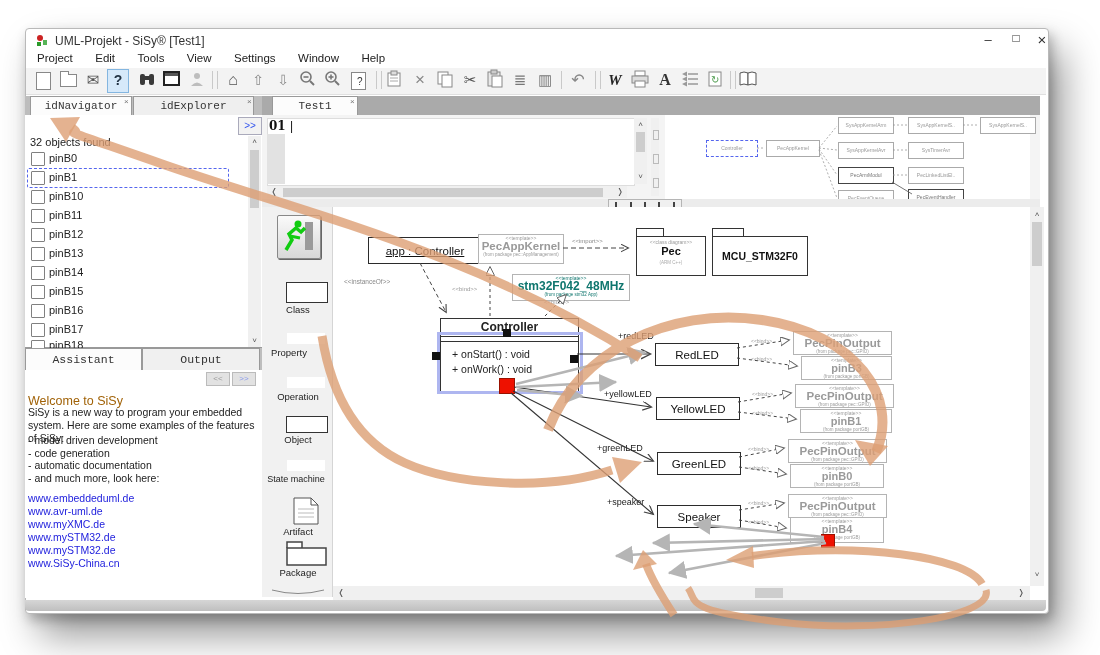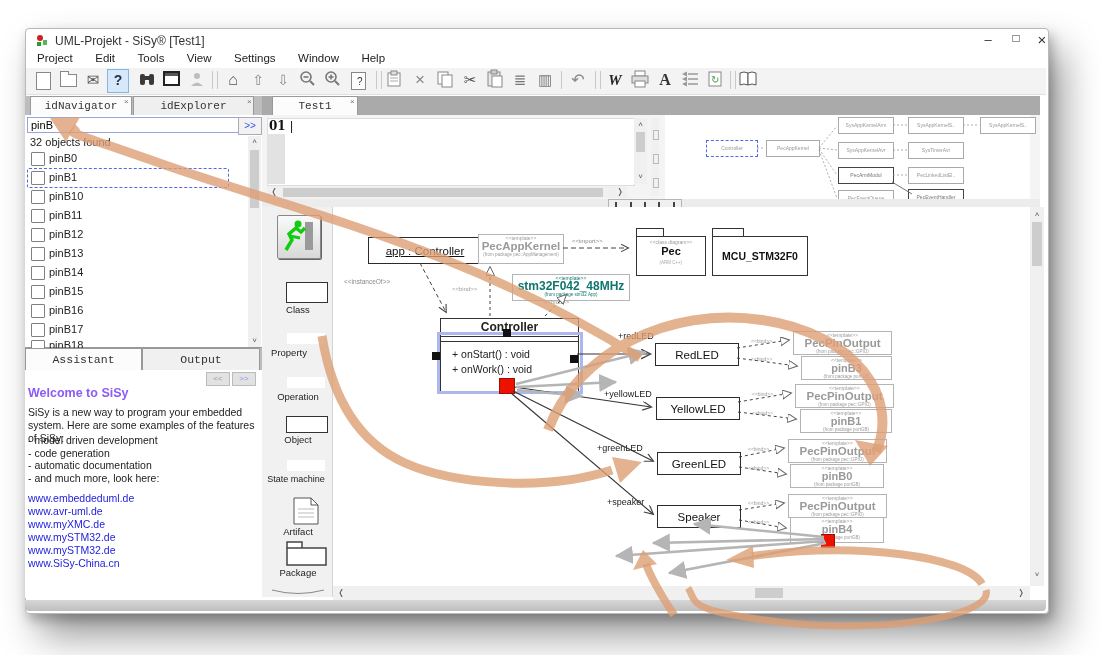--- a/index.html
+++ b/index.html
@@ -150,21 +150,20 @@
         </svg></span>
   </div>
 
   <div class="abs" style="left:25px;top:96px;width:237px;height:251px;border-bottom:1px solid #999;background:#fff;"></div>
   <div class="abs" style="left:25px;top:96px;width:237px;height:19px;background:#bdbdbd;"></div>
   <div class="tab active" style="left:30px;top:96px;width:100px;height:18px;line-height:18px;"><span>idNavigator</span></div>
   <div class="tabx" style="left:124px;top:97px;">×</div>
   <div class="tab" style="left:133px;top:96px;width:119px;height:18px;line-height:18px;background:#efefef;"><span>idExplorer</span></div>
   <div class="tabx" style="left:247px;top:97px;">×</div>
 
-  <input class="abs" style="left: 27px; top: 117px; width: 204px; height: 14px; border: 1px solid rgb(151, 164, 224); font-size: 11px; padding: 0px 3px; font-family: &quot;Liberation Sans&quot;, sans-serif;" value="pinB">
   <div class="abs" style="left:238px;top:117px;width:22px;height:16px;background:#f2f2f2;border:1px solid #aab;color:#3355ee;font-size:10px;text-align:center;line-height:16px;">&gt;&gt;</div>
   <div class="abs" style="left:30px;top:136px;font-size:11px;">32 objects found</div>
 
   <div class="abs">
     <div class="chk" style="left:31px;top:152px;"></div>
       <div class="li-label" style="left:49px;top:152px;">pinB0</div>
     <div class="abs" style="left:27px;top:168px;width:200px;height:18px;border:1px dashed #5566ee;border-radius:2px;"></div>
     <div class="chk" style="left:31px;top:171px;"></div>
       <div class="li-label" style="left:49px;top:171px;">pinB1</div>
     <div class="chk" style="left:31px;top:190px;"></div>
@@ -191,21 +190,21 @@
   <div class="sb-btn" style="left:248px;top:137px;width:13px;">˄</div>
   <div class="thumb" style="left:250px;top:150px;width:9px;height:58px;"></div>
   <div class="sb-btn" style="left:248px;top:336px;width:13px;">˅</div>
 
   <div class="abs" style="left:25px;top:348px;width:237px;height:249px;background:#fff;border-top:1px solid #999;"></div>
   <div class="abs" style="left:25px;top:348px;width:237px;height:22px;background:#bdbdbd;"></div>
   <div class="tab active" style="left:25px;top:348px;width:115px;height:21px;line-height:21px;font-size:11.5px;"><span>Assistant</span></div>
   <div class="tab" style="left:142px;top:348px;width:116px;height:21px;line-height:21px;font-size:11.5px;background:#f0f0f0;"><span>Output</span></div>
   <div class="abs" style="left:206px;top:372px;width:22px;height:12px;background:#e2e2e2;border:1px solid #bbb;color:#999;font-size:8px;text-align:center;line-height:12px;">&lt;&lt;</div>
   <div class="abs" style="left:232px;top:372px;width:22px;height:12px;background:#e2e2e2;border:1px solid #bbb;color:#8899ee;font-size:8px;text-align:center;line-height:12px;">&gt;&gt;</div>
-  <div class="abs" style="left:28px;top:386px;font-size:12.5px;font-weight:bold;color:#8b5cf6;">Welcome to SiSy</div>
+  <div class="abs" style="left:28px;top:394px;font-size:12.5px;font-weight:normal;color:#a16207;">Welcome to SiSy</div>
   <div class="abs" style="left:28px;top:406px;width:228px;font-size:10.5px;line-height:13px;color:#222;">SiSy is a new way to program your embedded system. Here are some examples of the features of SiSy:</div>
   <div class="abs" style="left:28px;top:434px;font-size:10.5px;line-height:12.5px;color:#222;">
     <div>- model driven development</div>
     <div>- code generation</div>
     <div>- automatic documentation</div>
     <div>- and much more, look here:</div>
   </div>
   <div class="abs" style="left:28px;top:492px;">
     <div class="link">www.embeddeduml.de</div>
     <div class="link">www.avr-uml.de</div>

